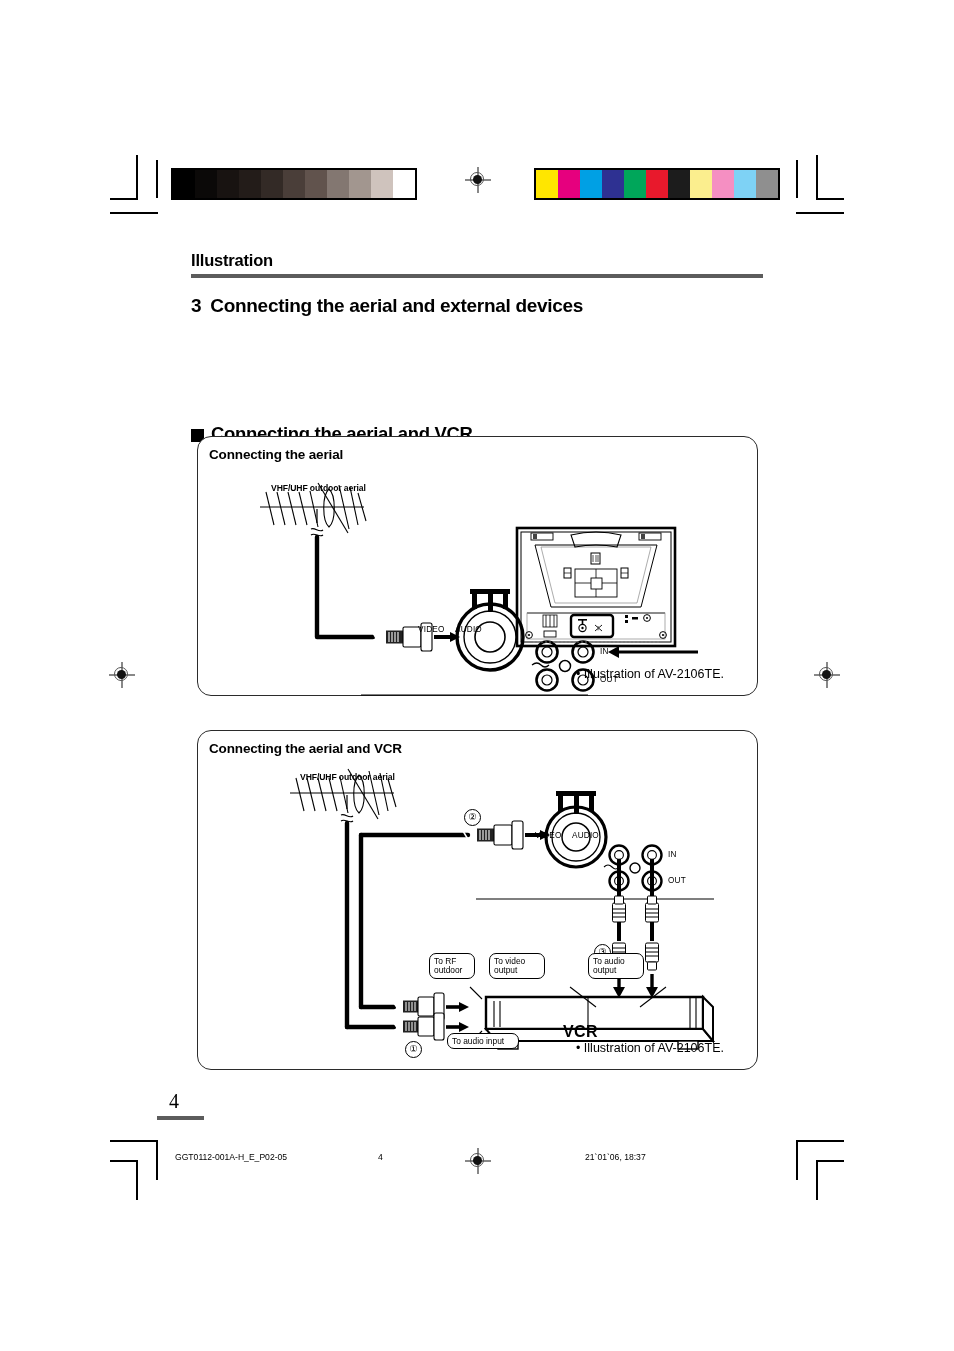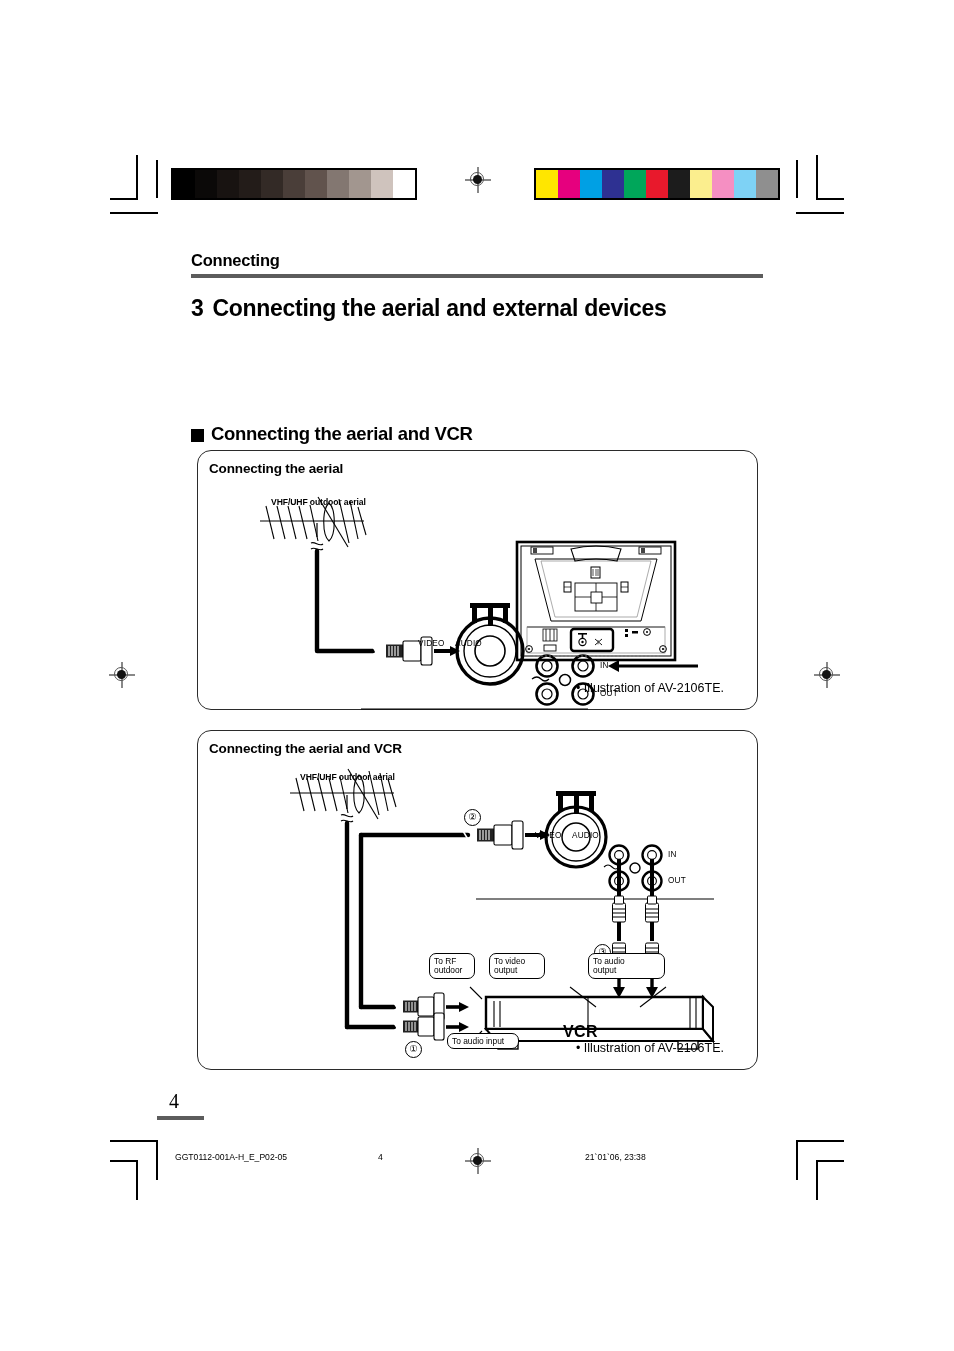--- a/index.html
+++ b/index.html
@@ -65,21 +65,21 @@
   }
   .prep-rule {
     position: absolute;
     left: 191px; top: 274px;
     width: 572px; height: 4px;
     background: #5c5c5c;
   }
   .section-num-title {
     position: absolute;
     left: 191px; top: 295px;
-    font-size: 23px;
+    font-size: 19px;
     font-weight: bold;
     letter-spacing: -0.3px;
     white-space: nowrap;
   }
   .section-num-title .num { margin-right: 9px; }
 
   .block-heading {
     position: absolute;
     left: 191px; top: 423px;
     font-size: 18.5px;
@@ -99,21 +99,21 @@
   }
 
   
   .panel {
     position: absolute;
     border: 1.6px solid #2b2b2b;
     border-radius: 14px;
     background: #fff;
     box-sizing: border-box;
   }
-  #panel-aerial { left: 197px; top: 450px; width: 561px; height: 260px; padding-left: 18px; }
+  #panel-aerial { left: 197px; top: 436px; width: 561px; height: 260px; padding-left: 18px; }
   #panel-aerial-vcr { left: 197px; top: 730px; width: 561px; height: 340px; }
 
   .panel-title {
     position: absolute;
     font-size: 13.5px;
     font-weight: bold;
     letter-spacing: -0.15px;
     white-space: nowrap;
   }
   .panel-caption {
@@ -256,21 +256,21 @@
       <div class="patch" style="background: rgb(46, 49, 146);"></div>
       <div class="patch" style="background: rgb(0, 166, 90);"></div>
       <div class="patch" style="background: rgb(232, 25, 44);"></div>
       <div class="patch" style="background: rgb(28, 28, 28);"></div>
       <div class="patch" style="background: rgb(251, 238, 142);"></div>
       <div class="patch" style="background: rgb(245, 143, 194);"></div>
       <div class="patch" style="background: rgb(126, 210, 245);"></div>
       <div class="patch" style="background: rgb(143, 143, 143);"></div>
     </div>
 
-  <div class="prep-title">Connecting</div>
+  <div class="prep-title">Illustration</div>
   <div class="prep-rule"></div>
 
   <div class="section-num-title">
     <span class="num">3</span><span>Connecting the aerial and external devices</span>
   </div>
 
   <div class="block-heading">
     <span class="sqbullet"></span>
     <span>Connecting the aerial and VCR</span>
   </div>
@@ -630,27 +630,27 @@
     <div class="lbl-vcr" style="left:365px; top:292px;">VCR</div>
 
     <div class="step-num" style="left:207px; top:310px;">①</div>
     <div class="step-num" style="left:266px; top:78px;">②</div>
     <div class="step-num" style="left:396px; top:213px;">③</div>
 
     <div class="callout" style="left:231px; top:222px; width:46px;">To RF
 outdoor</div>
     <div class="callout" style="left:291px; top:222px; width:56px;">To video
 output</div>
-    <div class="callout" style="left:390px; top:222px; width:77px;">To audio
+    <div class="callout" style="left:390px; top:222px; width:56px;">To audio
 output</div>
     <div class="callout" style="left:249px; top:302px; width:72px;">To audio input</div>
 
     <div class="panel-caption" style="left:378px; top:310px;">• Illustration of AV-2106TE.</div>
   </div>
 
   <div class="page-num">4</div>
   <div class="page-num-rule"></div>
 
   <div class="footer-text" style="left:175px; top:1152px;">GGT0112-001A-H_E_P02-05</div>
   <div class="footer-text" style="left:378px; top:1152px;">4</div>
-  <div class="footer-text" style="left:585px; top:1152px;">21`01`06, 23:38</div>
+  <div class="footer-text" style="left:585px; top:1152px;">21`01`06, 18:37</div>
 
 </div>
 
 </body></html>

